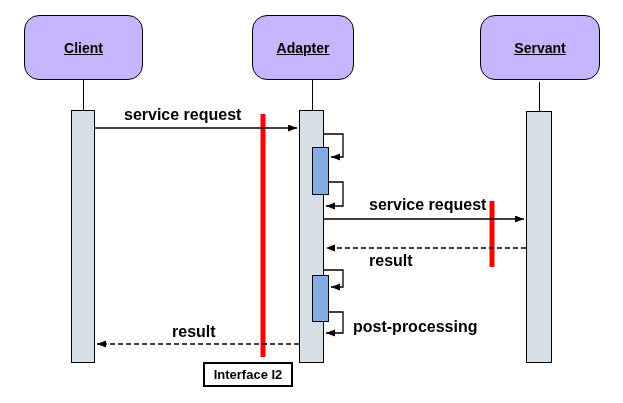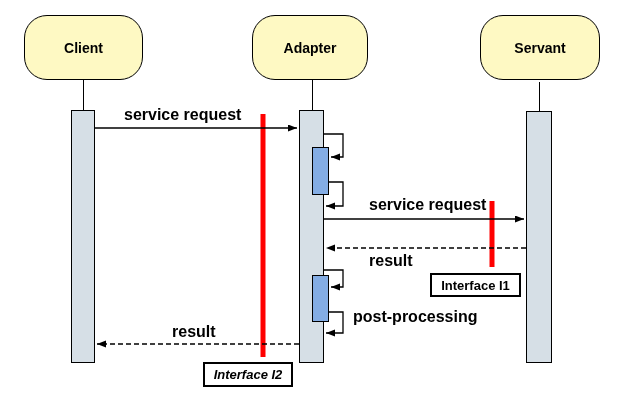--- a/index.html
+++ b/index.html
@@ -2,26 +2,26 @@
 <html><head>
 <meta charset="utf-8">
 <style>
   html,body{margin:0;padding:0;background:#fff;}
   .canvas{
     position:relative;width:623px;height:403px;background:#ffffff;
     font-family:"Liberation Sans", sans-serif;overflow:hidden;
   }
   .participant{
     position:absolute;height:65px;top:15px;
-    background:#fef9c3;border:1px solid #000;border-radius:23px;
+    background:#c4b5fd;border:1px solid #000;border-radius:15px;
     display:flex;align-items:center;justify-content:center;
-    font-weight:bold;font-size:14px;color:#000;box-sizing:border-box;
+    font-weight:bold;font-size:14px;color:#000;box-sizing:border-box;text-decoration:underline;
   }
   .p-client{left:24px;width:119px;}
-  .p-adapter{left:252px;width:116px;}
+  .p-adapter{left:252px;width:102px;}
   .p-servant{left:480px;width:120px;}
   .lifeline{position:absolute;width:1px;background:#000;}
   .ll-client{left:83px;top:80px;height:30px;}
   .ll-adapter{left:312px;top:80px;height:30px;}
   .ll-servant{left:539px;top:82px;height:29px;}
   .activation{
     position:absolute;background:#D6DFE6;border:1px solid #000;box-sizing:border-box;
   }
   .act-client{left:71px;top:110px;width:24px;height:253px;}
   .act-adapter{left:299px;top:110px;width:25px;height:253px;}
@@ -33,29 +33,29 @@
   .nested-pre{top:147px;height:48px;}
   .nested-post{top:275px;height:47px;}
   svg.overlay{position:absolute;left:0;top:0;width:623px;height:403px;}
   .msg-label{
     position:absolute;font-weight:bold;font-size:16px;color:#000;white-space:nowrap;
   }
   .lbl-sr1{left:124px;top:106px;}
   .lbl-pre{left:352px;top:138px;}
   .lbl-sr2{left:369px;top:196px;}
   .lbl-res1{left:369px;top:252px;}
-  .lbl-post{left:353px;top:308px;text-align:center;}
+  .lbl-post{left:353px;top:318px;text-align:center;}
   .lbl-res2{left:172px;top:323px;}
   .iface-box{
     position:absolute;background:#fff;border:2px solid #000;box-sizing:border-box;
     display:flex;align-items:center;justify-content:center;
     font-weight:bold;font-size:13px;color:#000;white-space:nowrap;
   }
   .iface-i1{left:430px;top:273px;width:91px;height:24px;}
-  .iface-i2{left:203px;top:362px;width:90px;height:25px;font-style:italic;}
+  .iface-i2{left:203px;top:362px;width:90px;height:25px;}
 </style>
 </head>
 <body>
 
 <div class="canvas">
 
   <div class="participant p-client">
     <span>Client</span>
   </div>
   <div class="participant p-adapter">
@@ -100,20 +100,17 @@
 
     <line x1="299" y1="344" x2="97" y2="344" stroke="#000" stroke-width="1.3" stroke-dasharray="5,3" marker-end="url(#arrow)"></line>
   </svg>
 
   <div class="msg-label lbl-sr1">service request</div>
   <div class="msg-label lbl-sr2">service request</div>
   <div class="msg-label lbl-res1">result</div>
   <div class="msg-label lbl-post">post-processing</div>
   <div class="msg-label lbl-res2">result</div>
 
-  <div class="iface-box iface-i1">
-    <span>Interface I1</span>
-  </div>
   <div class="iface-box iface-i2">
     <span>Interface I2</span>
   </div>
 
 </div>
 
 </body></html>

